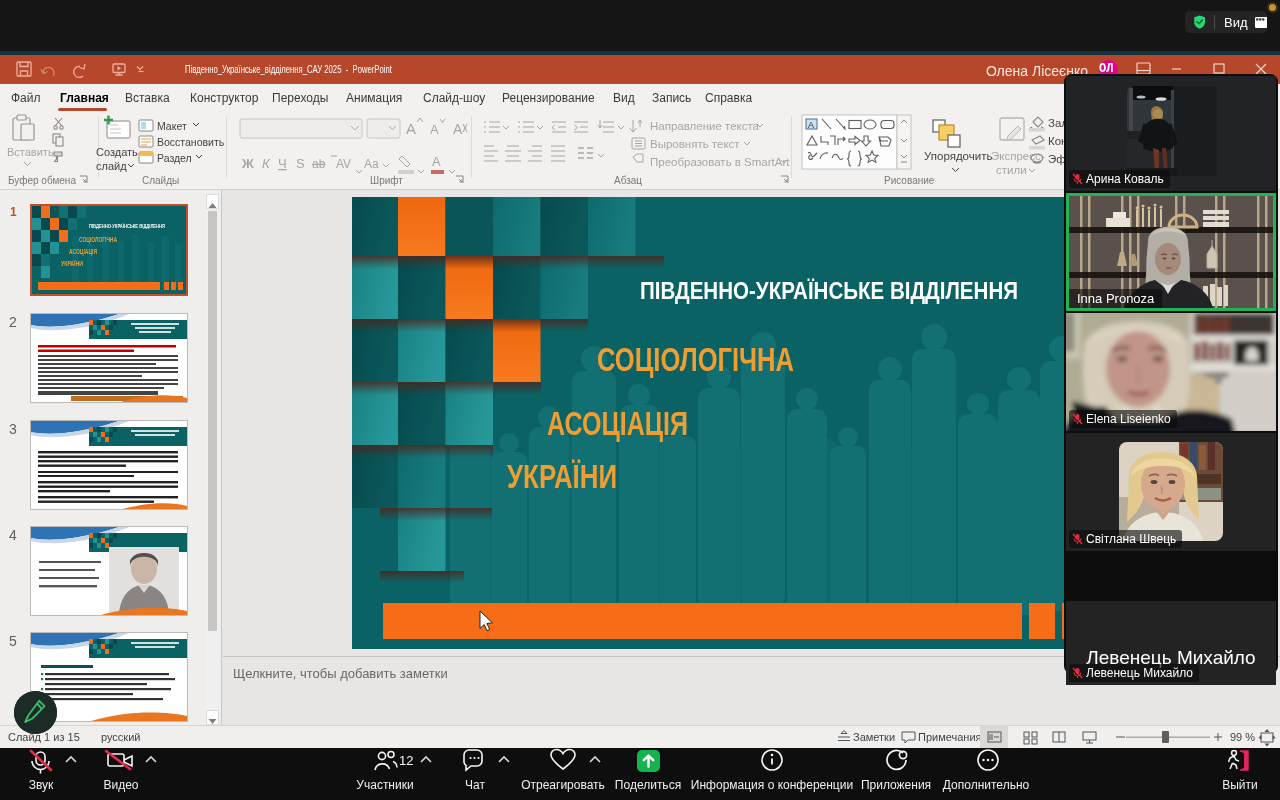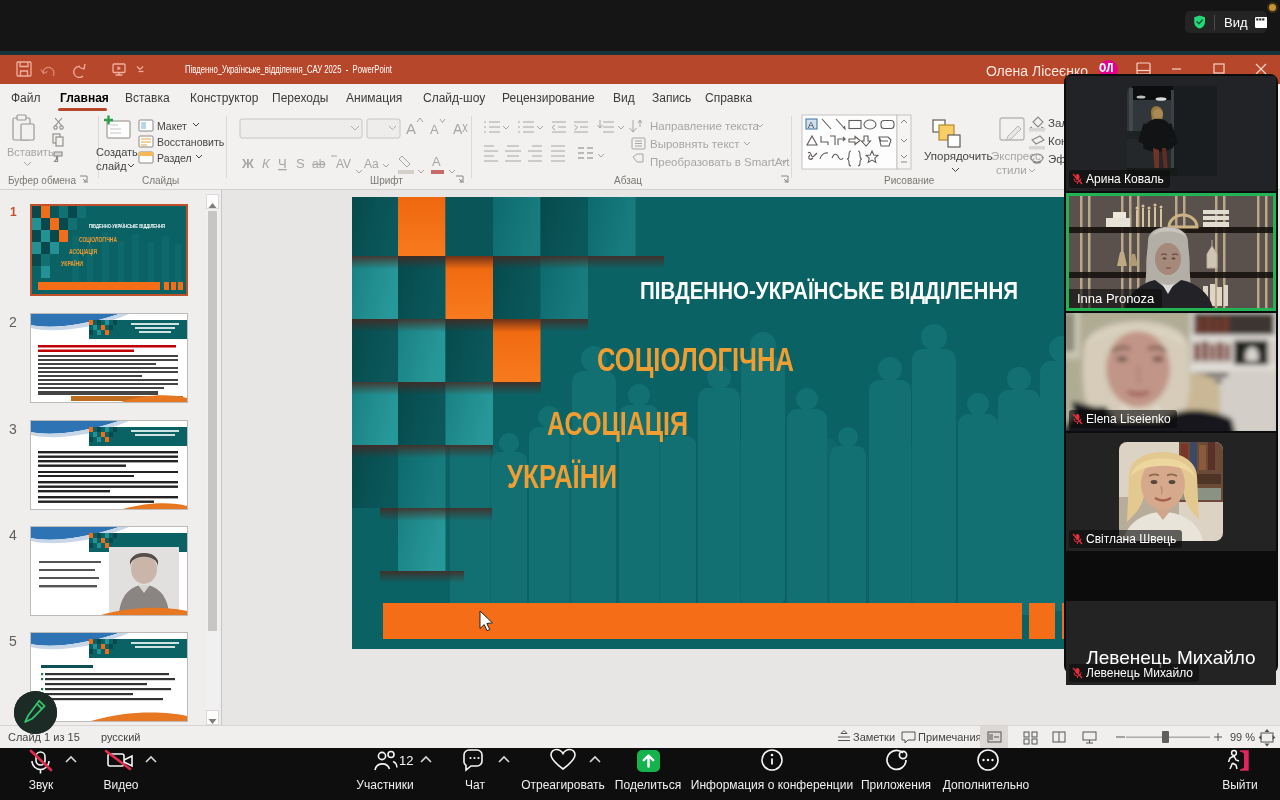--- a/index.html
+++ b/index.html
@@ -510,20 +510,23 @@
               </svg>
           </div>
           <div style="position:absolute; left:2px; top:19px; width:9px; height:420px; background:#c8c6c4; border-radius:1px;"></div>
           <div style="position:absolute; left:0; top:518px; width:13px; height:15px; background:#fdfdfd; border:1px solid #dcdad8; text-align:center;">
             <svg width="9" height="7" viewBox="0 0 9 7" style="margin-top:4px">
                 <path d="M0.5 1 L4.5 6 L8.5 1 Z" fill="#807e7c"></path>
               </svg>
           </div>
         </div>
       </div>
+      <div id="notes">
+          <span>Щелкните, чтобы добавить заметки</span>
+        </div>
       <div id="slide">
 <svg width="803" height="452" viewBox="0 0 803 452" font-family="Liberation Sans, sans-serif">
   <defs>
     <linearGradient id="shad" x1="0" y1="0" x2="0" y2="1">
       <stop offset="0" stop-color="#4d241c" stop-opacity="0.8"></stop>
       <stop offset="0.5" stop-color="#4d241c" stop-opacity="0.38"></stop>
       <stop offset="1" stop-color="#4d241c" stop-opacity="0"></stop>
     </linearGradient>
     <linearGradient id="gL" x1="0" y1="0" x2="1" y2="0.3">
       <stop offset="0" stop-color="#198082"></stop>

